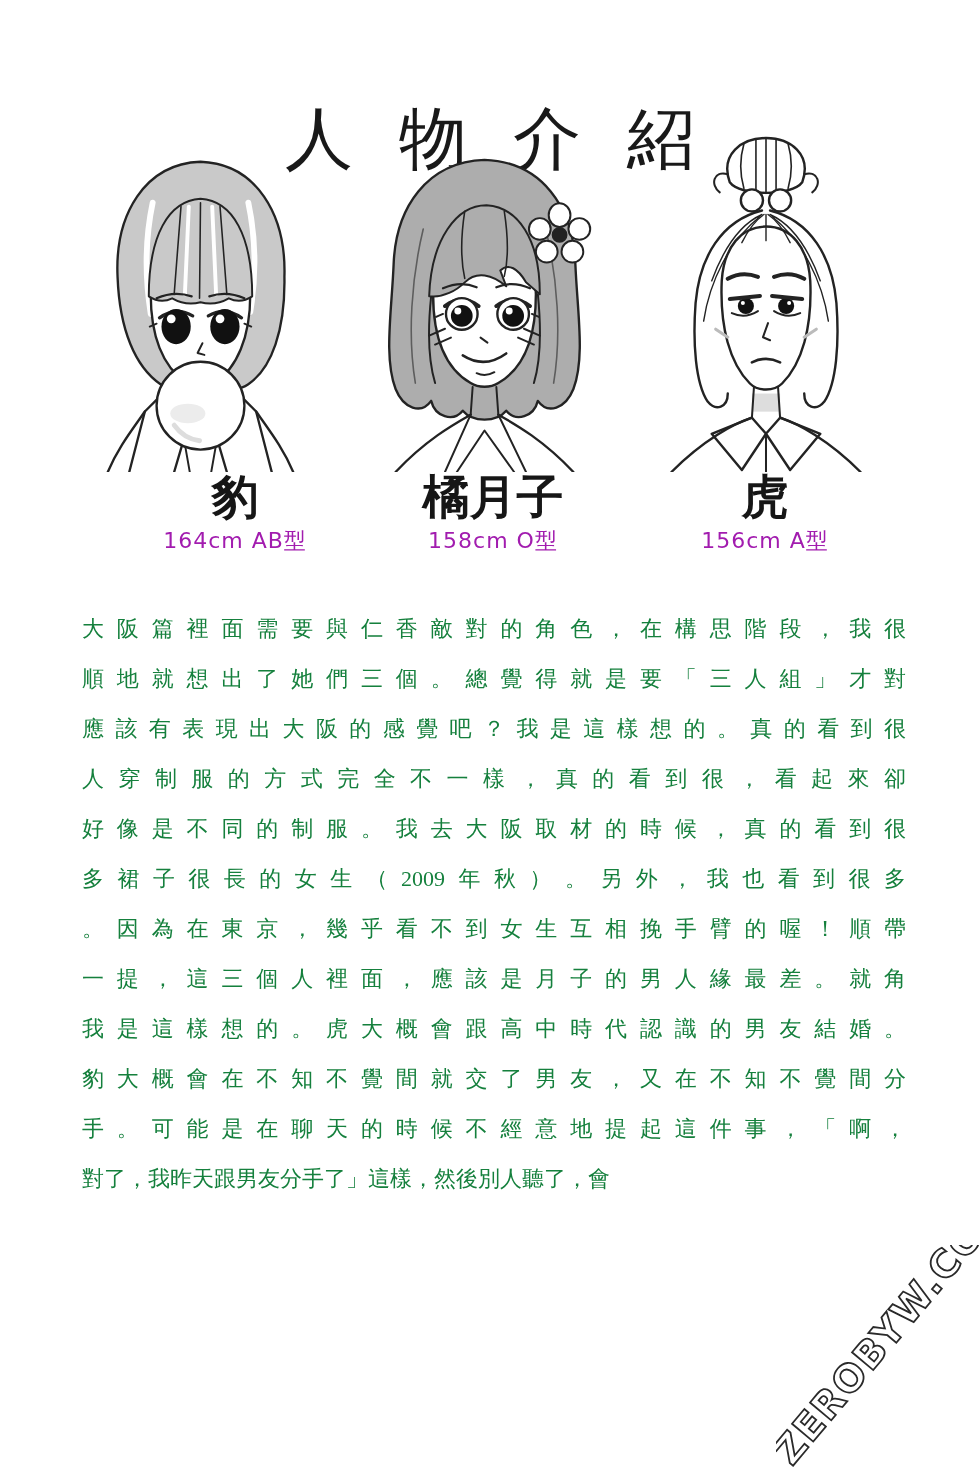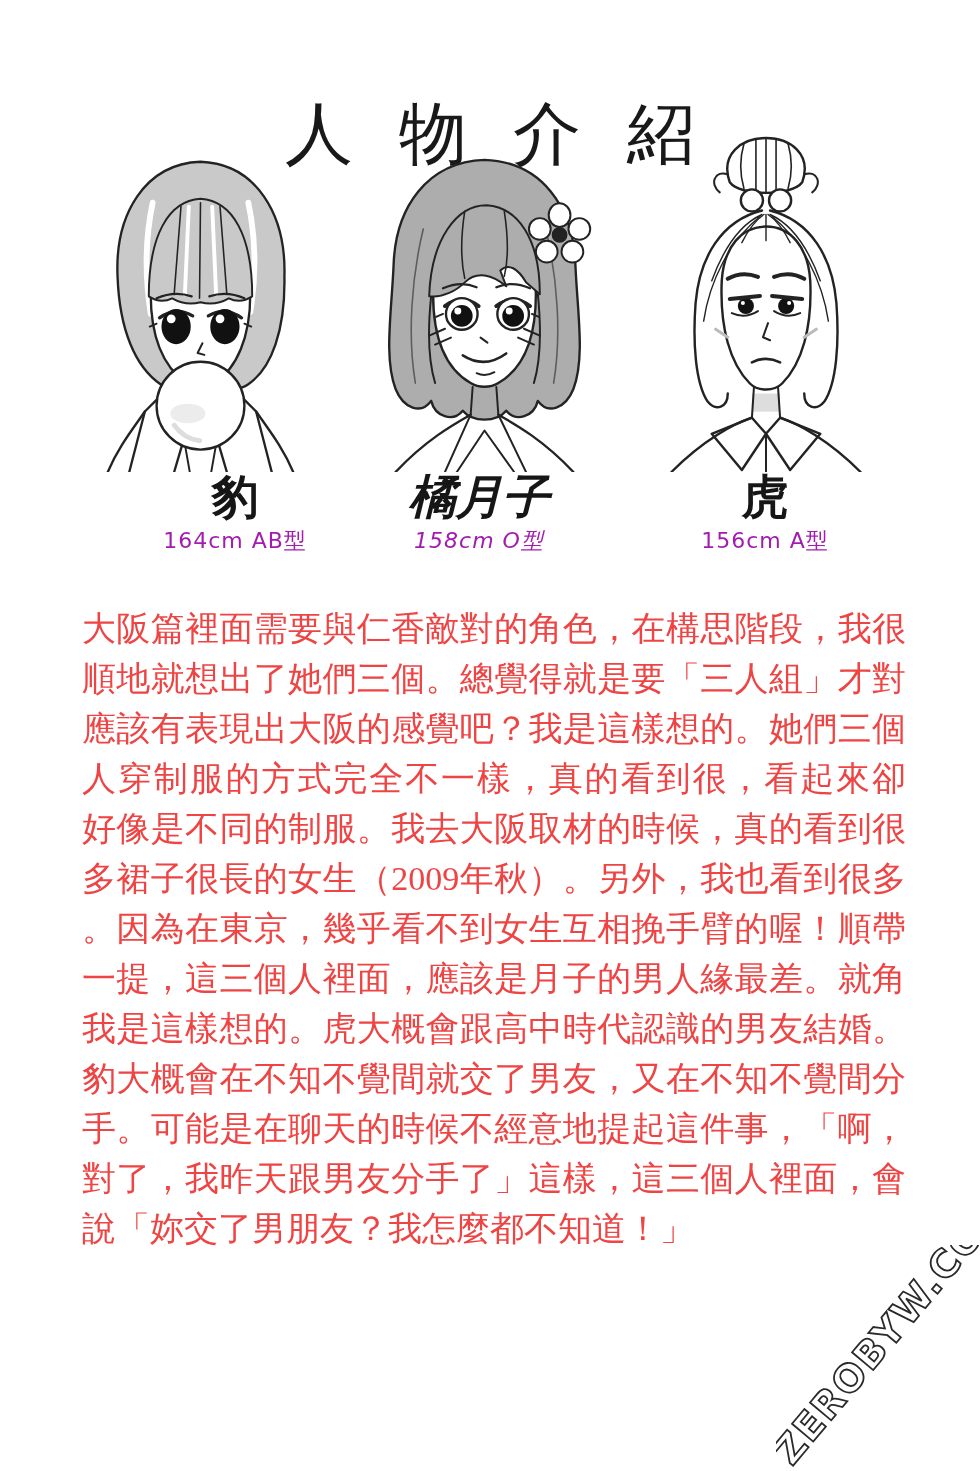--- a/index.html
+++ b/index.html
@@ -8,51 +8,51 @@
     background:#ffffff;
     position:relative;
     overflow:hidden;
     color:#1a1a1a;
     font-family:"Liberation Serif","DejaVu Serif",serif;
   }
   .page{position:absolute;inset:0;}
   .title{
     position:absolute;top:56px;left:0;width:100%;
     text-align:center;
-    font-family:Liberation Mono, monospace;
+    font-family:Liberation Serif, serif;
     font-size:68px;font-weight:500;line-height:1.1;
     letter-spacing:46px;padding-left:46px;box-sizing:border-box;
     color:#191919;
   }
   figure{margin:0;padding:0;position:absolute;}
   .fig-bao{left:88px;top:150px;width:225px;height:322px;}
   .fig-tsukiko{left:362px;top:146px;width:245px;height:326px;}
   .fig-tora{left:642px;top:130px;width:248px;height:342px;}
   figure svg{width:100%;height:100%;display:block;}
   .name-row,.stats-row{position:absolute;left:0;width:100%;}
   .name-row{top:472px;}
   .stats-row{top:528px;}
   .col{position:absolute;text-align:center;}
   .col1{left:100px;width:270px;}
-  .col2{left:354px;width:250px;font-style:italic;}
+  .col2{left:368px;width:250px;}
   .col3{left:645px;width:240px;}
   .char-name{
     font-family:"Liberation Serif","DejaVu Serif",serif;
     font-weight:bold;font-size:47px;line-height:1.1;color:#161616;
   }
   .char-stats{
     font-family:"DejaVu Sans","Liberation Sans",sans-serif;
     font-size:22px;line-height:1.2;color:#a21caf;letter-spacing:1px;
   }
   .bodytext{
     position:absolute;left:82px;top:604px;width:824px;
   }
   .bline{
-    font-size:34px;line-height:50px;height:50px;
-    color:#ef4444;
+    font-size:22px;line-height:50px;height:50px;
+    color:#15803d;
     text-align:justify;text-align-last:justify;
     white-space:nowrap;
     font-family:Liberation Serif, serif;
   }
   .bline:last-child{text-align-last:left;}
   .watermark{
     position:absolute;right:-6px;bottom:-4px;
     width:210px;height:230px;
   }
 </style>
@@ -198,31 +198,30 @@
 
   <div class="stats-row">
     <div class="col col1 char-stats">164cm AB型</div>
     <div class="col col2 char-stats">158cm O型</div>
     <div class="col col3 char-stats">156cm A型</div>
   </div>
 
   <div class="bodytext">
     <div class="bline">大阪篇裡面需要與仁香敵對的角色，在構思階段，我很</div>
     <div class="bline">順地就想出了她們三個。總覺得就是要「三人組」才對</div>
-    <div class="bline">應該有表現出大阪的感覺吧？我是這樣想的。她們三個</div>
+    <div class="bline">應該有表現出大阪的感覺吧？我是這樣想的。真的看到很</div>
     <div class="bline">人穿制服的方式完全不一樣，真的看到很，看起來卻</div>
     <div class="bline">好像是不同的制服。我去大阪取材的時候，真的看到很</div>
     <div class="bline">多裙子很長的女生（2009年秋）。另外，我也看到很多</div>
     <div class="bline">。因為在東京，幾乎看不到女生互相挽手臂的喔！順帶</div>
     <div class="bline">一提，這三個人裡面，應該是月子的男人緣最差。就角</div>
     <div class="bline">我是這樣想的。虎大概會跟高中時代認識的男友結婚。</div>
     <div class="bline">豹大概會在不知不覺間就交了男友，又在不知不覺間分</div>
     <div class="bline">手。可能是在聊天的時候不經意地提起這件事，「啊，</div>
-    <div class="bline">對了，我昨天跟男友分手了」這樣，這三個人裡面，會</div>
-    <div class="bline">說「妳交了男朋友？我怎麼都不知道！」</div>
+    <div class="bline">對了，我昨天跟男友分手了」這樣，然後別人聽了，會</div>
   </div>
 
   <svg class="watermark" viewBox="0 0 210 230">
     <g transform="translate(16,222) rotate(-50)">
       <text x="0" y="0" font-family="&quot;DejaVu Sans&quot;,&quot;Liberation Sans&quot;,sans-serif" font-size="38" font-weight="bold" letter-spacing="2" fill="#ffffff" stroke="#2a2a2a" stroke-width="1.8">ZEROBYW.COM</text>
     </g>
   </svg>
 
 </div>
 

